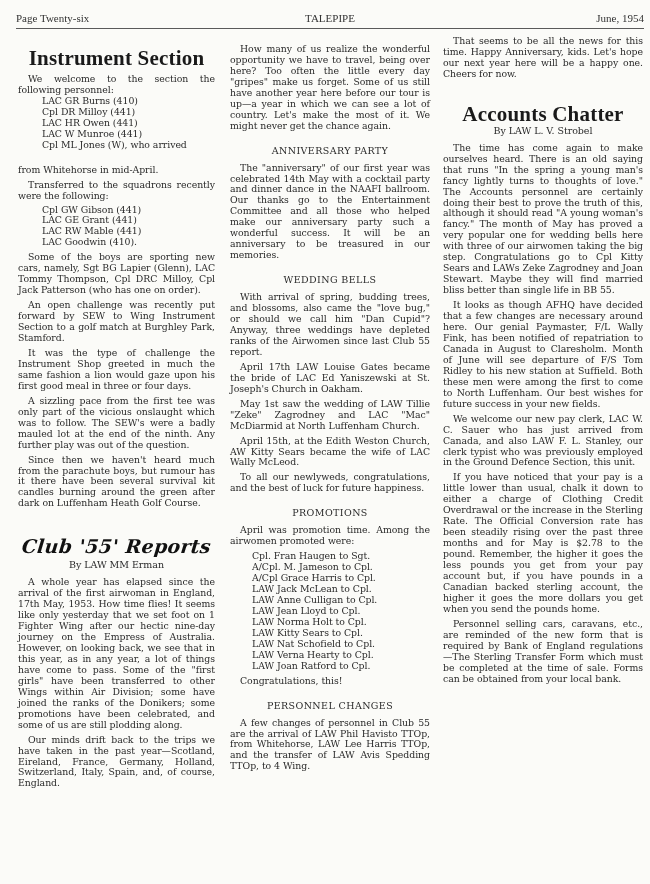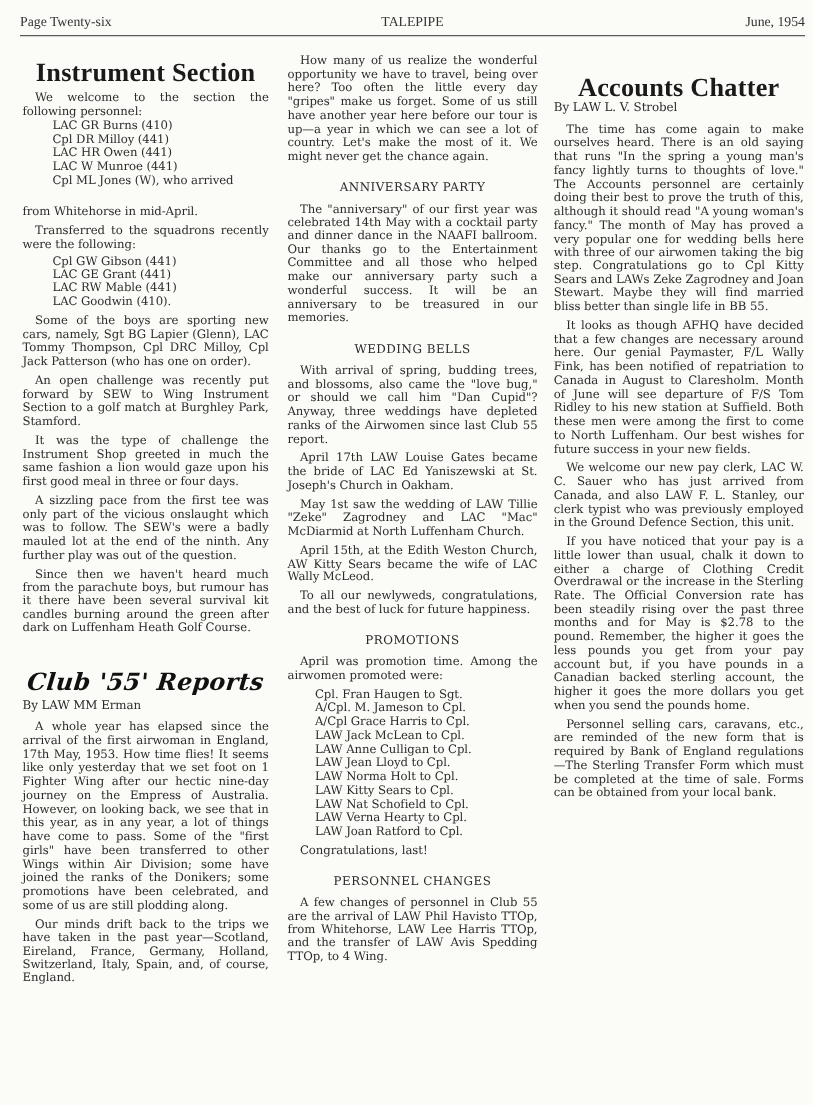--- a/index.html
+++ b/index.html
@@ -42,21 +42,21 @@
     font-size: 21px; line-height: 24px; text-align: center;
     margin: 8px 0 4px 0; color: #1a1a1a; letter-spacing: 0.2px;
   }
   h1.club {
     font-family: "DejaVu Serif", serif; font-weight: bold; font-style: italic;
     font-size: 19px; line-height: 22px; text-align: center;
     margin: 26px 0 3px 0; color: #111; letter-spacing: 0.3px;
     transform: skewX(-6deg);
   }
   .byline {
-    font-family: "DejaVu Serif", serif; font-size: 9.5px; text-align: left;
+    font-family: "DejaVu Serif", serif; font-size: 9.5px; text-align: center;
     margin: 0 0 6px 0;
   }
   h2.sub {
     font-family: "DejaVu Serif", serif; font-weight: normal; font-size: 9.5px;
     text-align: center; margin: 14px 0 6px 0; letter-spacing: 0.4px;
   }
 </style>
 </head>
 <body>
 
@@ -119,27 +119,28 @@
       <div>A/Cpl Grace Harris to Cpl.</div>
       <div>LAW Jack McLean to Cpl.</div>
       <div>LAW Anne Culligan to Cpl.</div>
       <div>LAW Jean Lloyd to Cpl.</div>
       <div>LAW Norma Holt to Cpl.</div>
       <div>LAW Kitty Sears to Cpl.</div>
       <div>LAW Nat Schofield to Cpl.</div>
       <div>LAW Verna Hearty to Cpl.</div>
       <div>LAW Joan Ratford to Cpl.</div>
     </div>
-    <p>Congratulations, last!</p>
+    <p>Congratulations, this!</p>
 
     <h2 class="sub">PERSONNEL CHANGES</h2>
     <p>A few changes of personnel in Club 55 are the arrival of LAW Phil Havisto TTOp, from Whitehorse, LAW Lee Harris TTOp, and the transfer of LAW Avis Spedding TTOp, to 4 Wing.</p>
   </div>
 
   <div class="col col3">
+    <p>That seems to be all the news for this time. Happy Anniversary, kids. Let's hope our next year here will be a happy one. Cheers for now.</p>
 
     <h1 class="big" style="margin-top:22px; margin-bottom:0">Accounts Chatter</h1>
     <div class="byline">By LAW L. V. Strobel</div>
     <p>The time has come again to make ourselves heard. There is an old saying that runs "In the spring a young man's fancy lightly turns to thoughts of love." The Accounts personnel are certainly doing their best to prove the truth of this, although it should read "A young woman's fancy." The month of May has proved a very popular one for wedding bells here with three of our airwomen taking the big step. Congratulations go to Cpl Kitty Sears and LAWs Zeke Zagrodney and Joan Stewart. Maybe they will find married bliss better than single life in BB 55.</p>
     <p>It looks as though AFHQ have decided that a few changes are necessary around here. Our genial Paymaster, F/L Wally Fink, has been notified of repatriation to Canada in August to Claresholm. Month of June will see departure of F/S Tom Ridley to his new station at Suffield. Both these men were among the first to come to North Luffenham. Our best wishes for future success in your new fields.</p>
     <p>We welcome our new pay clerk, LAC W. C. Sauer who has just arrived from Canada, and also LAW F. L. Stanley, our clerk typist who was previously employed in the Ground Defence Section, this unit.</p>
     <p>If you have noticed that your pay is a little lower than usual, chalk it down to either a charge of Clothing Credit Overdrawal or the increase in the Sterling Rate. The Official Conversion rate has been steadily rising over the past three months and for May is $2.78 to the pound. Remember, the higher it goes the less pounds you get from your pay account but, if you have pounds in a Canadian backed sterling account, the higher it goes the more dollars you get when you send the pounds home.</p>
     <p>Personnel selling cars, caravans, etc., are reminded of the new form that is required by Bank of England regulations—The Sterling Transfer Form which must be completed at the time of sale. Forms can be obtained from your local bank.</p>
   </div>
 </div>

